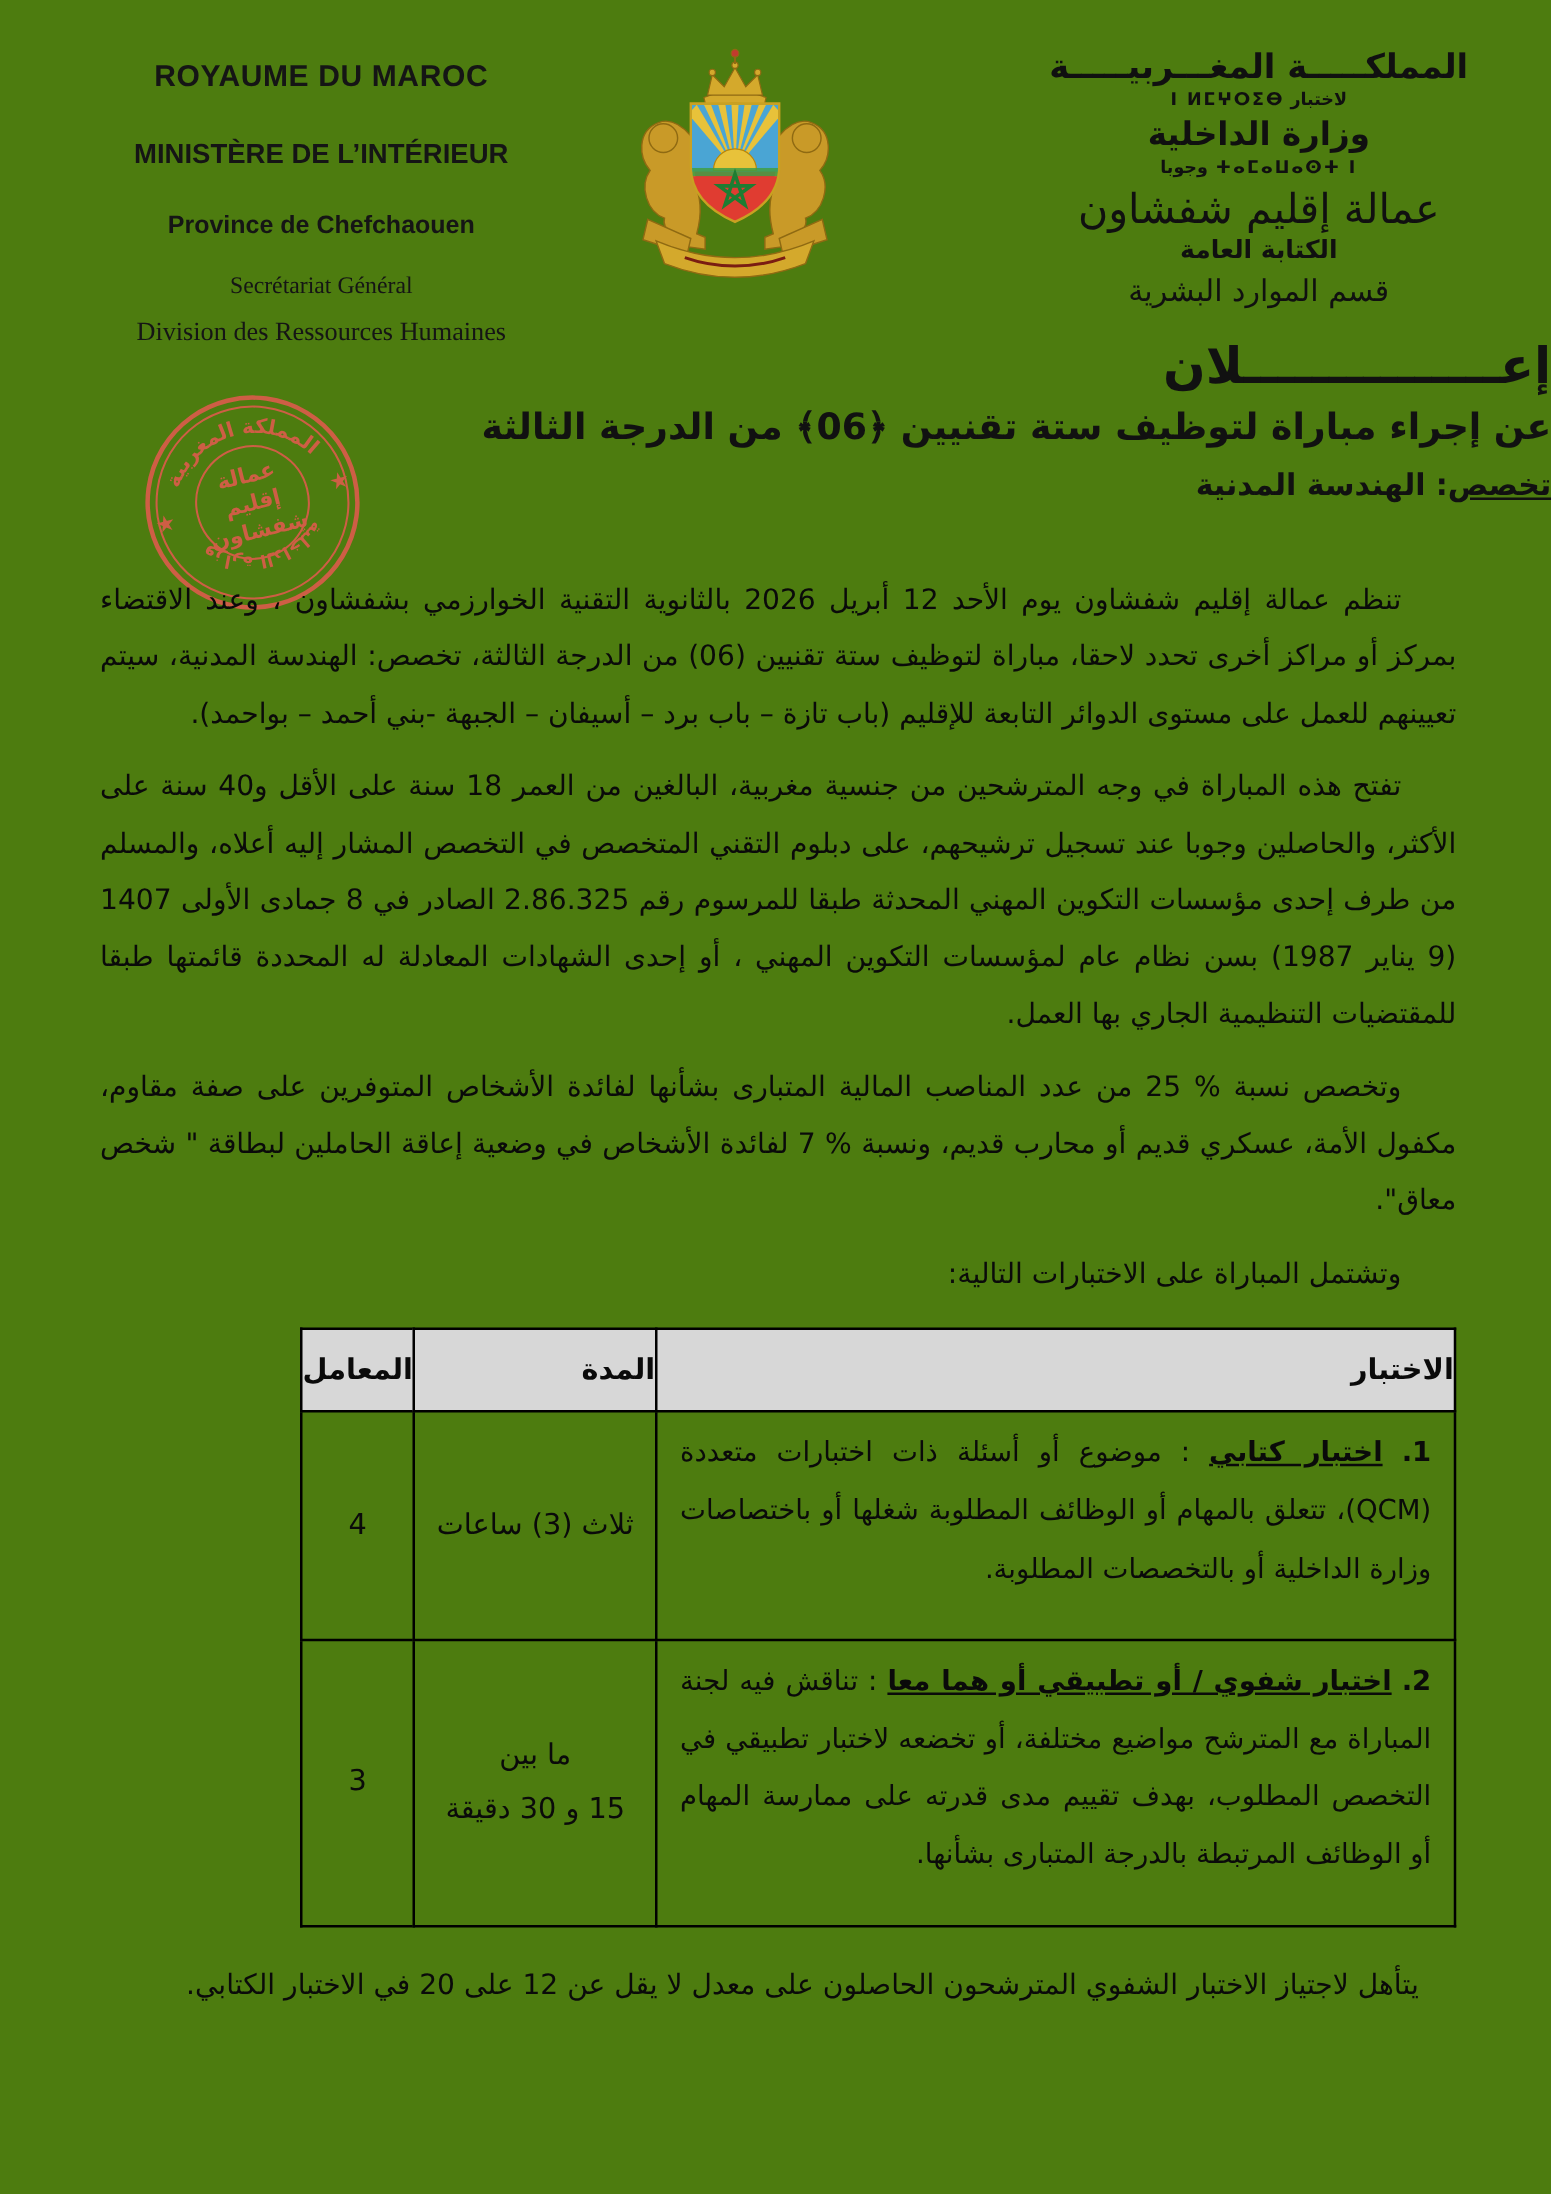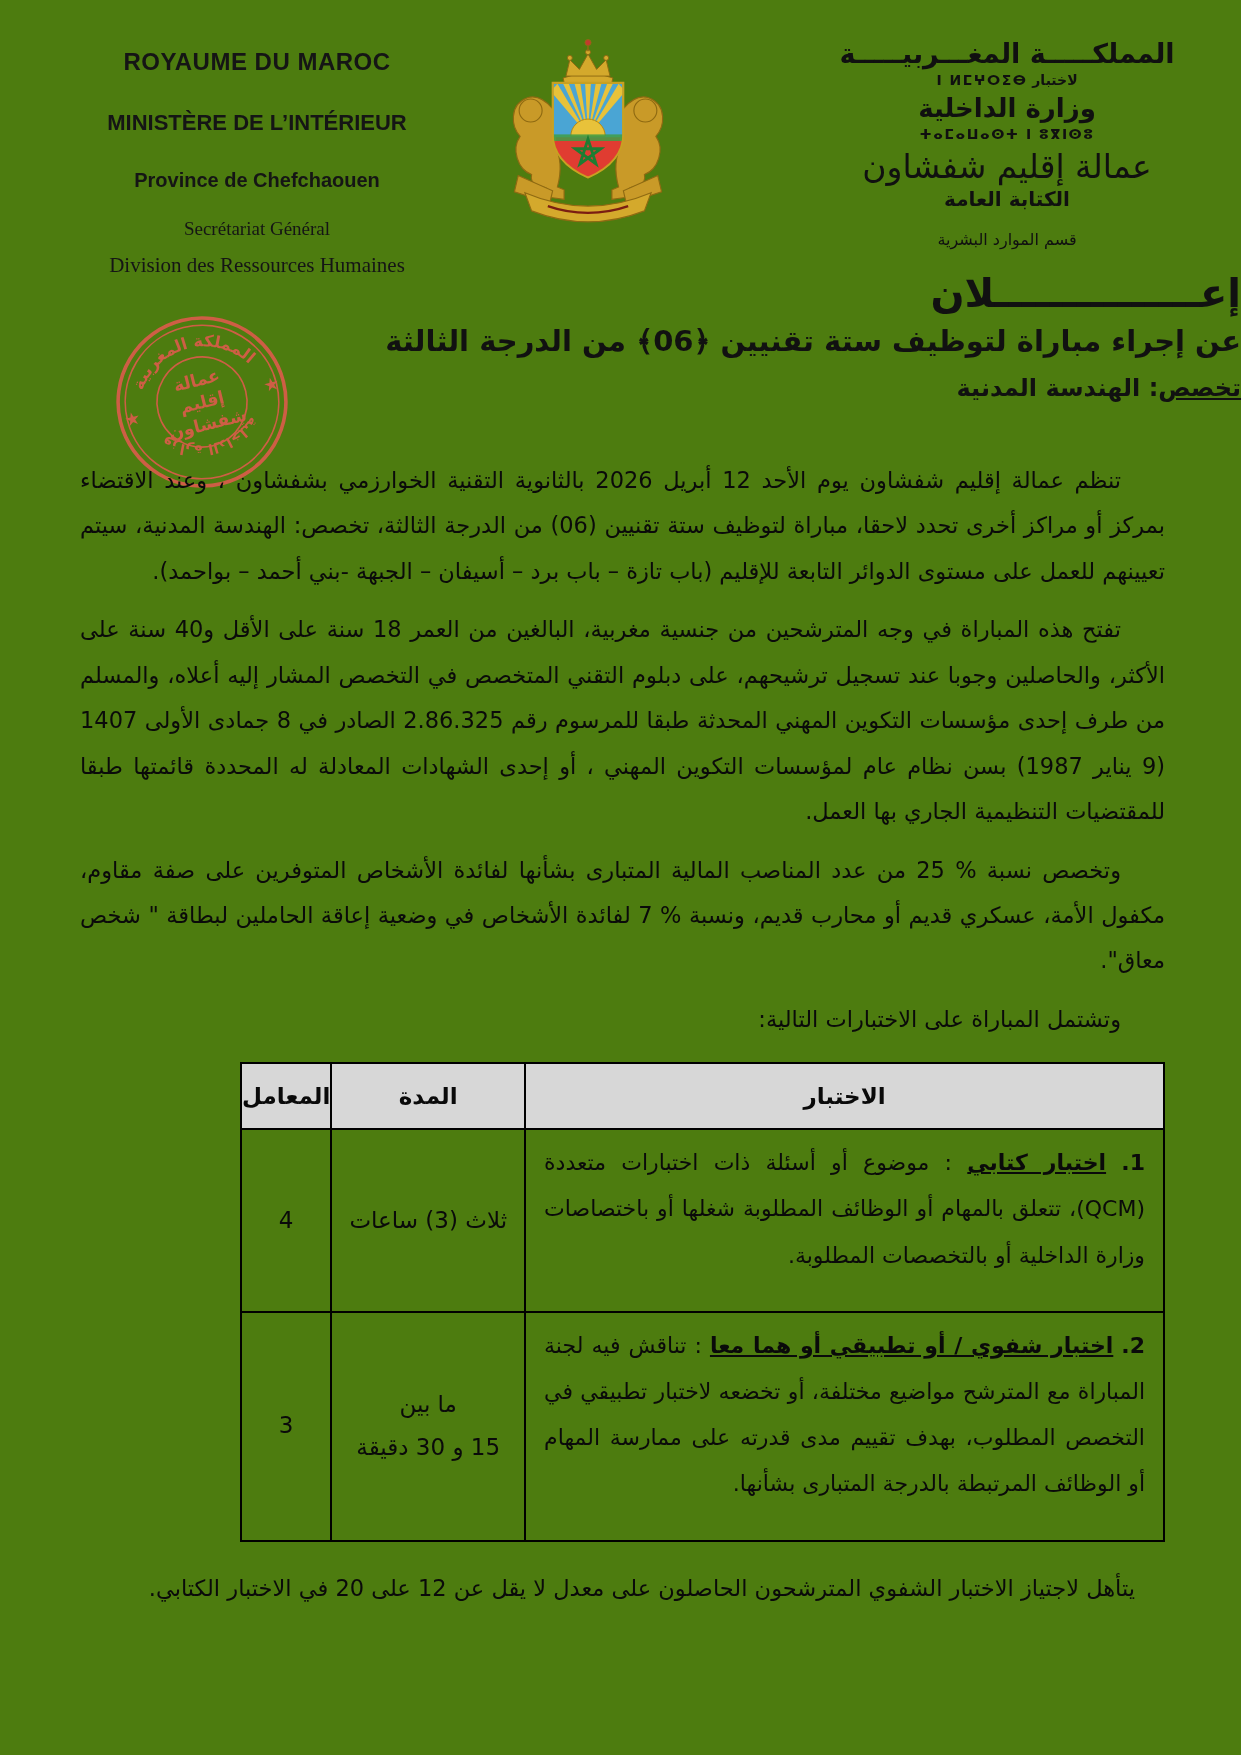--- a/index.html
+++ b/index.html
@@ -18,21 +18,21 @@
   .hl5{font-size:21px;font-family:"Liberation Serif",serif;margin-top:13px;font-weight:normal}
 
   .emblem{position:absolute;left:492px;top:34px;width:192px;height:196px}
 
   .hdr-right{position:absolute;right:64px;top:38px;width:340px;text-align:center;direction:rtl;color:#101010}
   .hr1{font-size:27px;font-weight:bold}
   .tifinagh{font-size:14px;letter-spacing:1.5px;margin-top:3px;font-weight:bold}
   .hr3{font-size:26px;margin-top:5px;font-weight:bold}
   .hr5{font-size:33px;margin-top:5px}
   .hr6{font-size:20px;font-weight:bold;margin-top:1px}
-  .hr7{font-size:16px;margin-top:19px}
+  .hr7{font-size:24px;margin-top:8px}
 
   
   .title-wrap{position:absolute;top:270px;left:12px;right:0;text-align:right;direction:rtl}
   .title-main{font-size:40px;font-weight:bold;letter-spacing:-1px}
   .title-sub{font-size:29px;font-weight:bold;margin-top:8px}
   .title-spec{font-size:24px;font-weight:bold;margin-top:16px}
   .u{text-decoration:underline}
 
   
   .stamp{position:absolute;left:114px;top:314px;width:176px;height:176px;
@@ -40,21 +40,21 @@
 
   
   .content{position:absolute;top:458px;left:80px;right:76px;direction:rtl;
            text-align:justify;font-size:22.5px;line-height:2.02;color:#0a0a0a}
   .content p.par{text-indent:44px;margin-bottom:13px}
   .intro-line{text-indent:44px}
 
   
   table.exam{border-collapse:collapse;width:925px;margin-top:20px;direction:rtl}
   table.exam th,table.exam td{border:2px solid #000}
-  table.exam thead th{background:#d7d7d7;height:66px;font-size:23px;font-weight:bold;text-align:center}
+  table.exam thead th{background:#d7d7d7;height:66px;font-size:23px;font-weight:bold;}
   .col-test{width:644px}
   .col-dur{width:195px}
   .col-coef{width:86px}
   td.testcell{padding:10px 18px 32px;text-align:justify;font-size:22px;line-height:2.1;vertical-align:top}
   td.ctr{text-align:center;vertical-align:middle;font-size:23px;line-height:1.9;white-space:pre-line}
   .tnum{font-weight:bold}
   .ttitle{font-weight:bold;text-decoration:underline}
 
   .closing{margin-top:24px;text-indent:30px}
 </style>
@@ -122,21 +122,21 @@
         <rect x="64" y="112" width="72" height="42" fill="#e03c31"></rect>
         <polygon points="100,110 108.4,136 86.5,120 113.5,120 91.6,136" fill="none" stroke="#1e7d32" stroke-width="3"></polygon>
       </g>
     </svg>
   </div>
 
   <div class="hdr-right">
     <div class="hr1">المملكـــــة المغـــربيـــــة</div>
     <div class="tifinagh">لاختبار ⵏ ⵍⵎⵖⵔⵉⴱ</div>
     <div class="hr3">وزارة الداخلية</div>
-    <div class="tifinagh">ⵜⴰⵎⴰⵡⴰⵙⵜ ⵏ ⵓⴳⵏⵙⵓ</div>
+    <div class="tifinagh">ⵜⴰⵎⴰⵡⴰⵙⵜ ⵏ وجوبا</div>
     <div class="hr5">عمالة إقليم شفشاون</div>
     <div class="hr6">الكتابة العامة</div>
     <div class="hr7">قسم الموارد البشرية</div>
   </div>
 
   <div class="title-wrap">
     <div class="title-main">إعـــــــــــــــلان</div>
     <div class="title-sub">عن إجراء مباراة لتوظيف ستة تقنيين ﴿06﴾ من الدرجة الثالثة</div>
     <div class="title-spec"><span class="u">تخصص</span><span>: الهندسة المدنية</span></div>
   </div>

